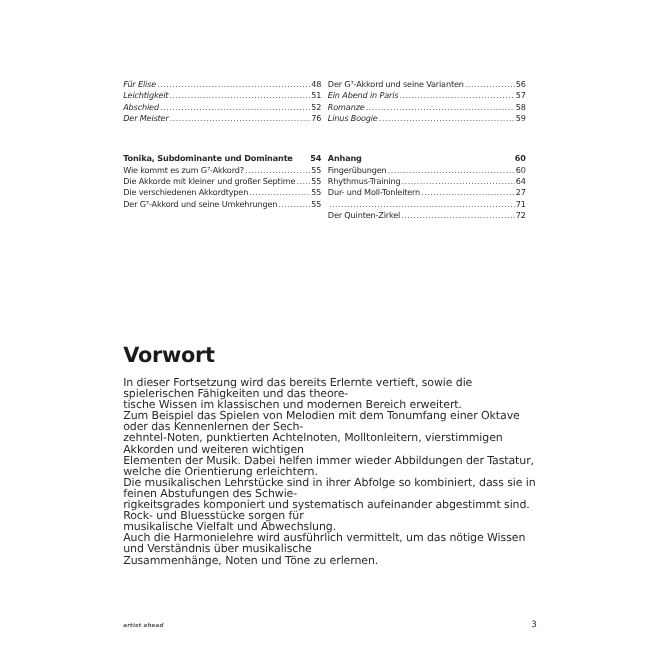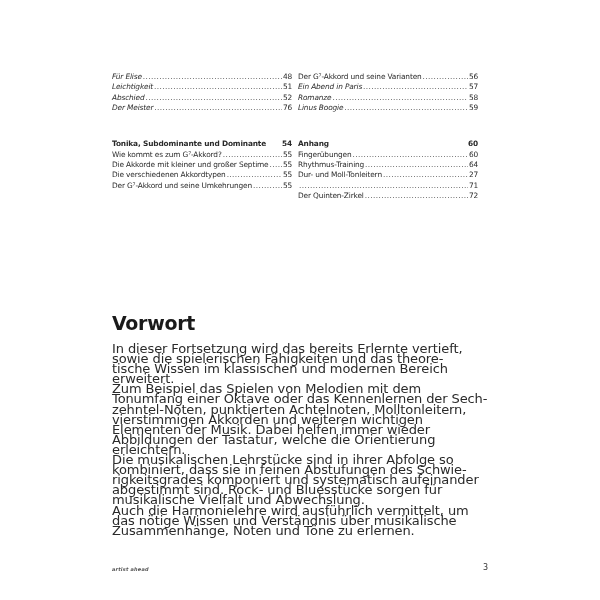--- a/index.html
+++ b/index.html
@@ -11,21 +11,21 @@
   .toc-row { display:flex; align-items:flex-start; font-size:7.4px; line-height:10.3px; height:10.3px; white-space:nowrap; letter-spacing:-0.15px; }
   .toc-row .t { flex:0 0 auto; }
   .toc-row .dots { flex:1 1 auto; overflow:hidden; color:#555; margin:0 1px; }
   .toc-row .dots::before { content:"......................................................................................................................"; letter-spacing:0.4px; }
   .toc-row .p { flex:0 0 auto; }
   .toc-row.it .t { font-style:italic; }
   .toc-row.head { font-weight:bold; margin-top:16px; }
   .toc-row.head .dots::before { content:""; }
   .gap { height:10.3px; }
   .title { position:absolute; left:112px; top:312px; font-size:19px; font-weight:bold; color:#1a1a1a; letter-spacing:-0.3px; margin:0; }
-  .body-text { position:absolute; left:112px; top:344px; width:380px; font-size:13px; line-height:10.1px; color:#2a2a2a; letter-spacing:-0.1px; }
+  .body-text { position:absolute; left:112px; top:344px; width:380px; font-size:10px; line-height:10.1px; color:#2a2a2a; letter-spacing:-0.1px; }
   .body-text p { margin:0; }
   .footer-logo { position:absolute; left:112px; top:566px; font-size:5px; font-style:italic; font-weight:bold; color:#555; letter-spacing:0.2px; }
   .page-num { position:absolute; left:483px; top:563px; font-size:8px; color:#333; }
 </style>
 </head>
 <body>
 
 <div class="toc-col left" id="toc-left">
     <div class="toc-row it">
       <span class="t">Für Elise</span>

